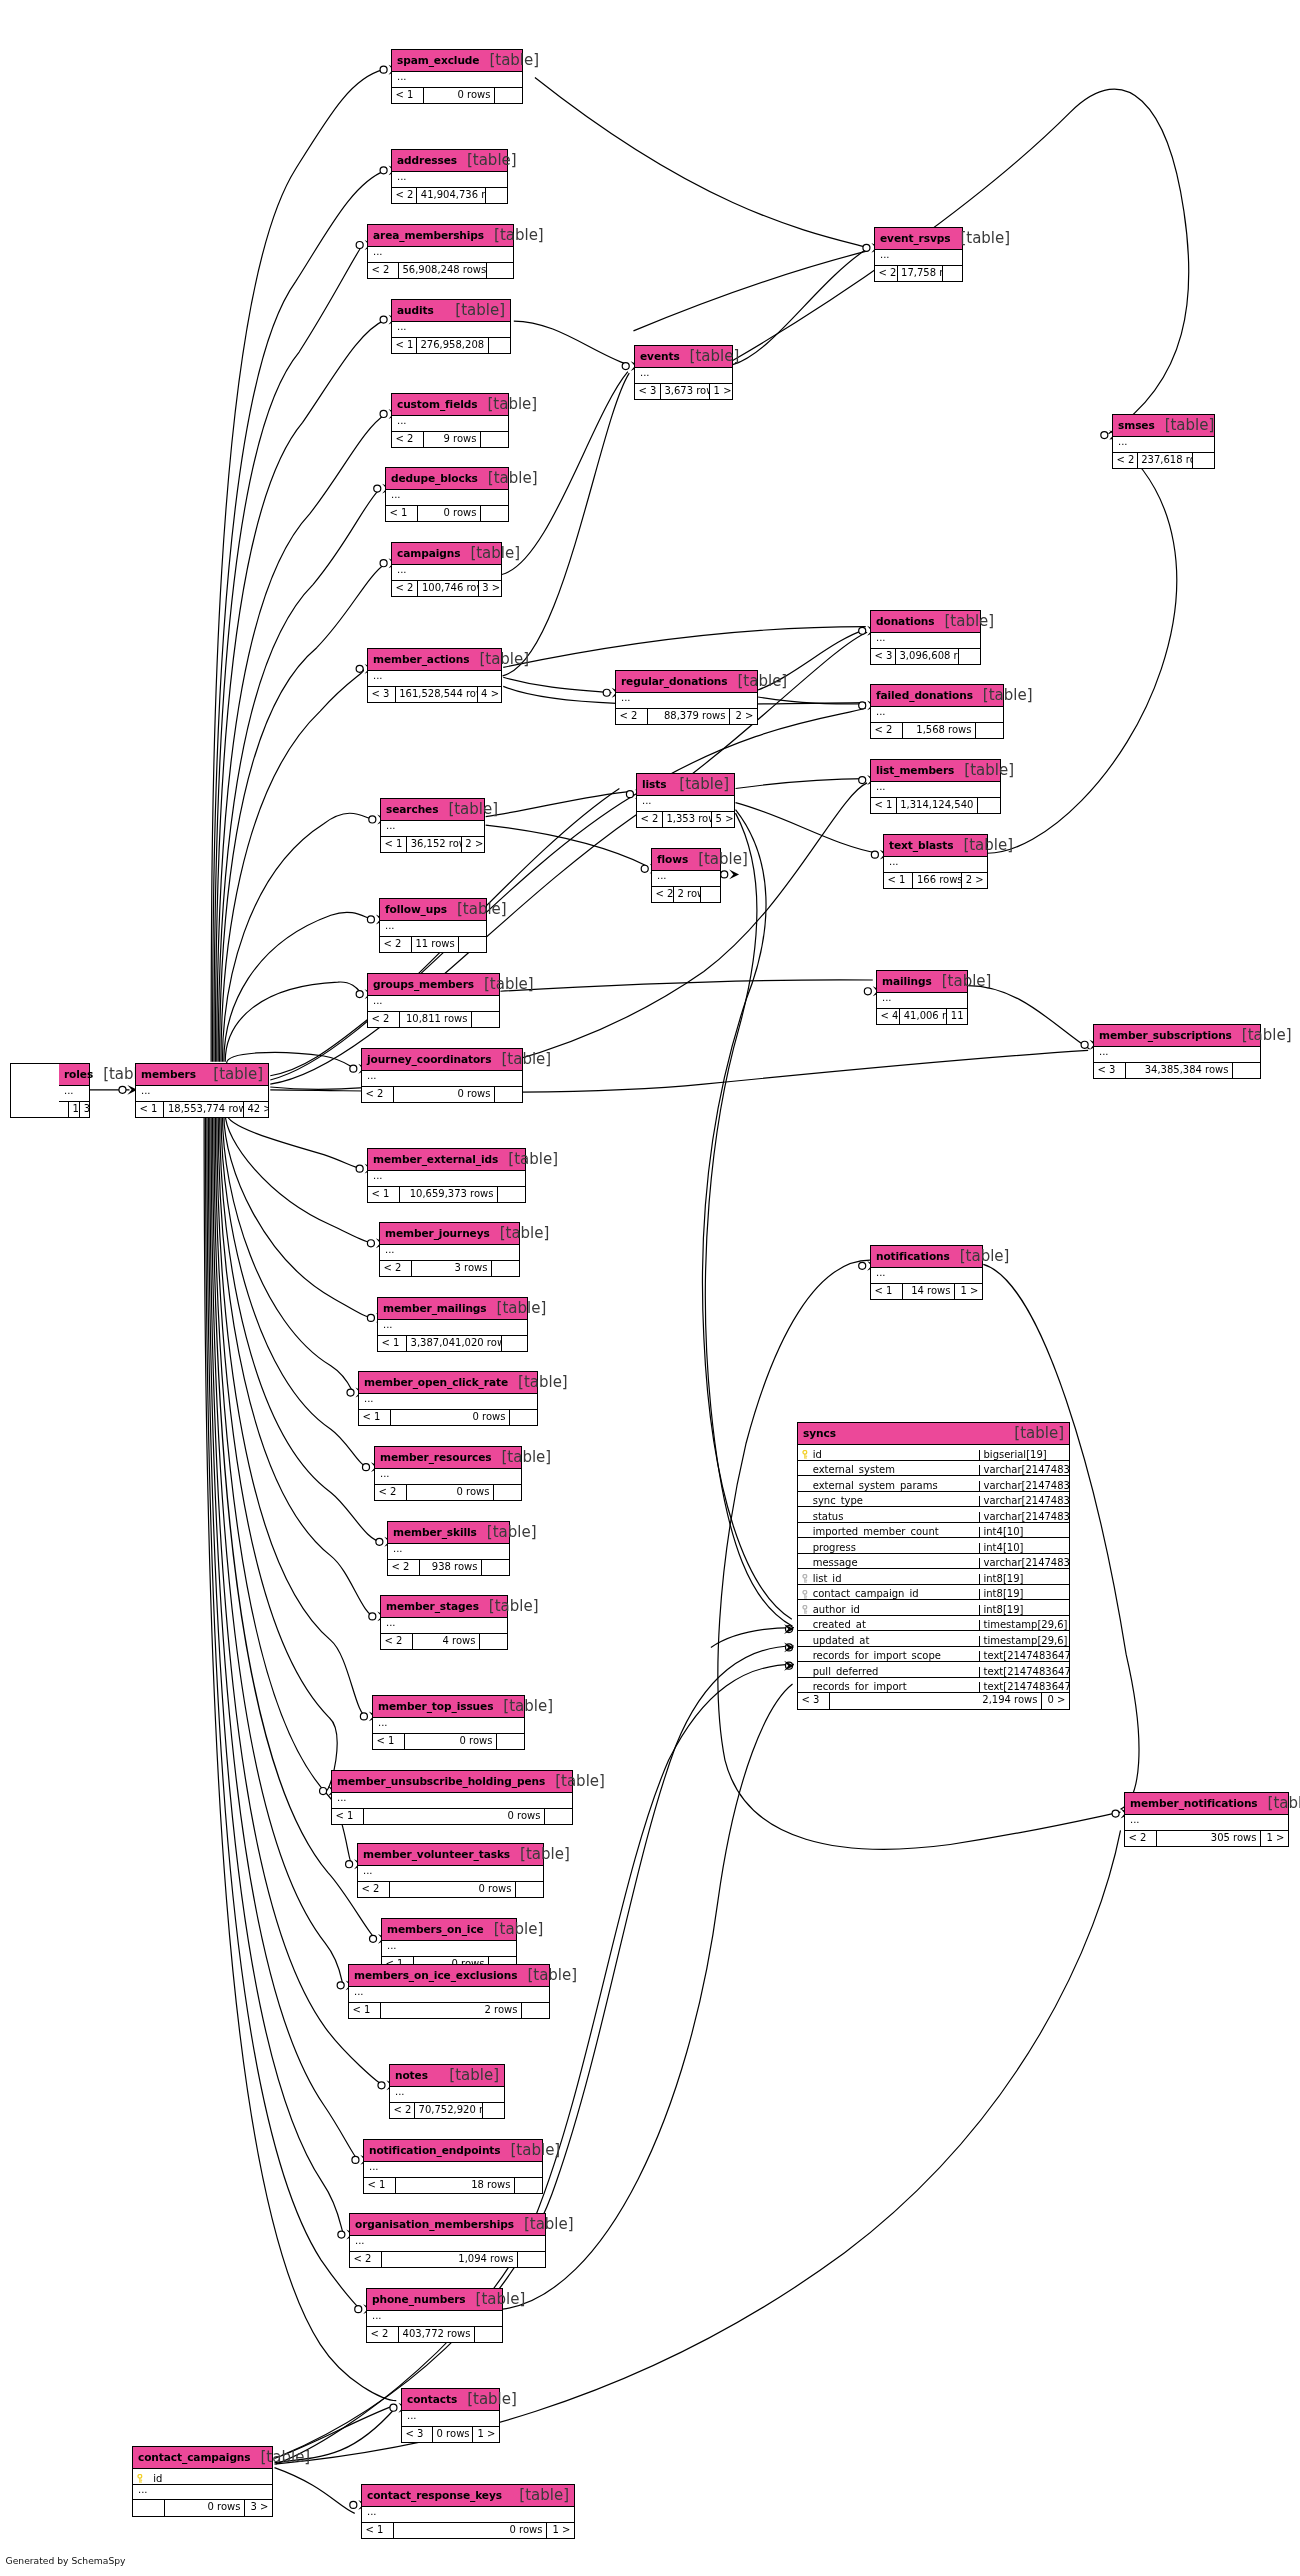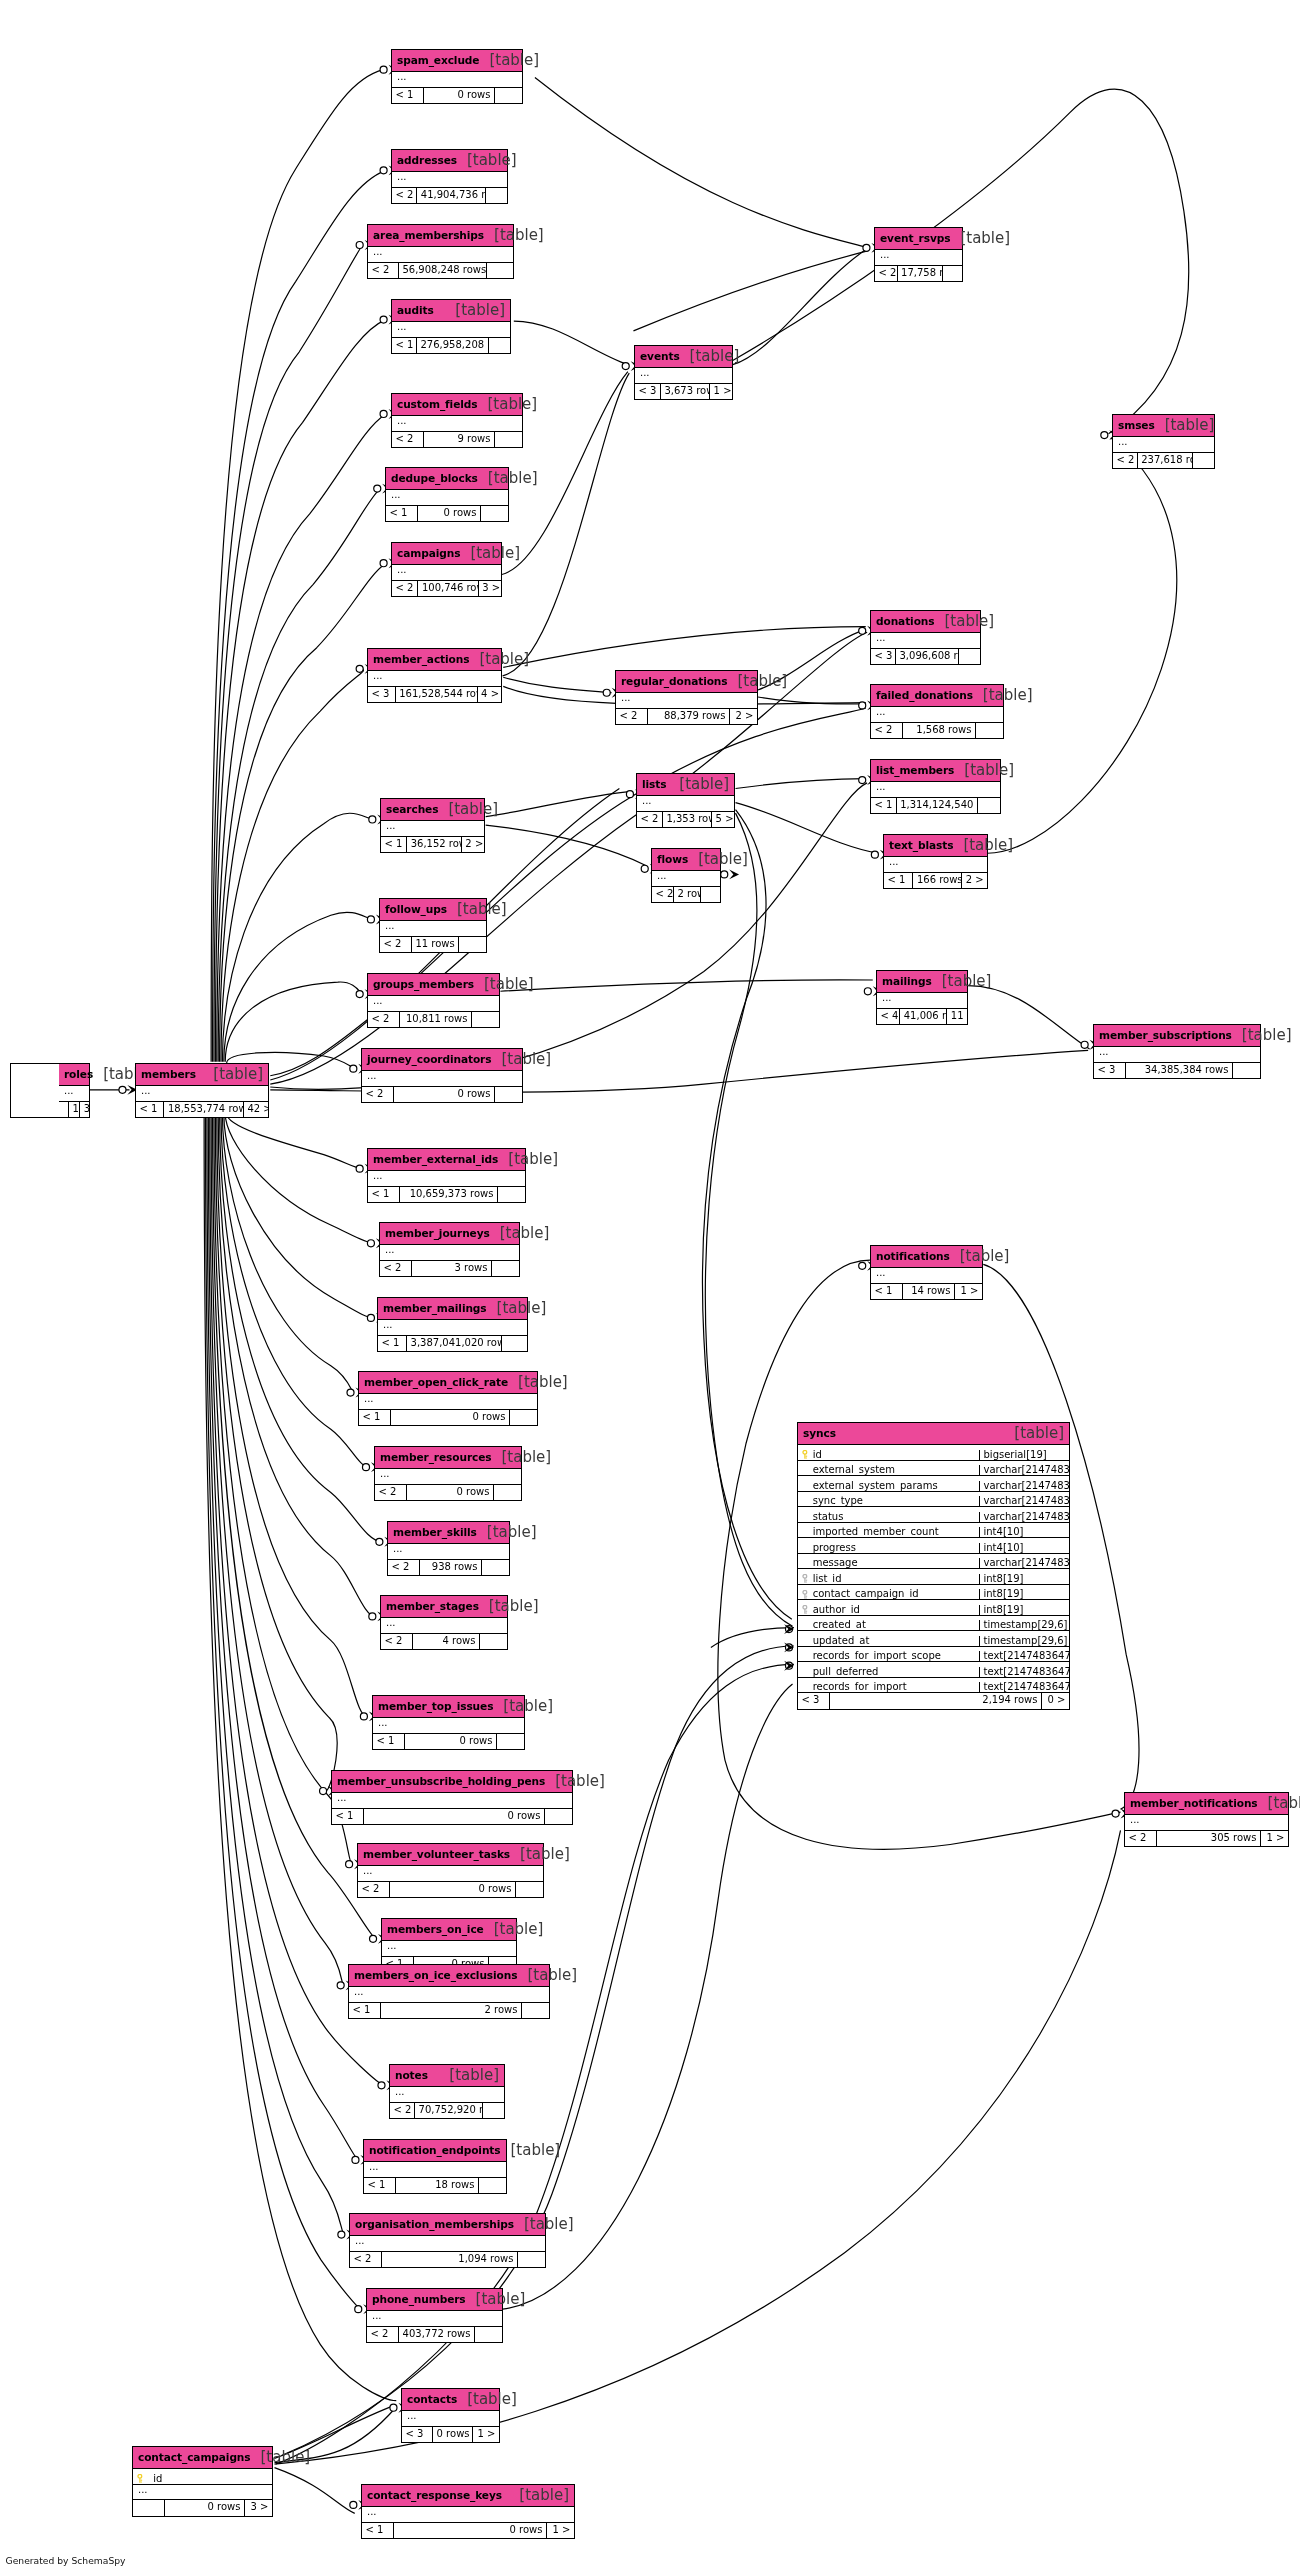--- a/index.html
+++ b/index.html
@@ -356,21 +356,21 @@
           <span class="tname">audits</span>
           <span class="ttype">[table]</span>
         </div>
         <div class="ellipsis-row">...</div>
         <div class="footer-row">
           <div class="fcell fc-left" style="width:32px">&lt; 1</div>
           <div class="fcell fc-mid">276,958,208 rows</div>
           <div class="fcell fc-right" style="width:27px"></div>
         </div>
       </div>
-      <div class="node" style="left: 391px; top: 393px; width: 132px;">
+      <div class="node" style="left: 391px; top: 393px; width: 118px;">
         <div class="title-row">
           <span class="tname">custom_fields</span>
           <span class="ttype">[table]</span>
         </div>
         <div class="ellipsis-row">...</div>
         <div class="footer-row">
           <div class="fcell fc-left" style="width:32px">&lt; 2</div>
           <div class="fcell fc-mid">9 rows</div>
           <div class="fcell fc-right" style="width:27px"></div>
         </div>
@@ -608,21 +608,21 @@
           <span class="tname">notes</span>
           <span class="ttype">[table]</span>
         </div>
         <div class="ellipsis-row">...</div>
         <div class="footer-row">
           <div class="fcell fc-left" style="width:32px">&lt; 2</div>
           <div class="fcell fc-mid">70,752,920 rows</div>
           <div class="fcell fc-right" style="width:27px"></div>
         </div>
       </div>
-      <div class="node" style="left: 363px; top: 2139px; width: 144px;">
+      <div class="node" style="left: 363px; top: 2139px; width: 180px;">
         <div class="title-row">
           <span class="tname">notification_endpoints</span>
           <span class="ttype">[table]</span>
         </div>
         <div class="ellipsis-row">...</div>
         <div class="footer-row">
           <div class="fcell fc-left" style="width:32px">&lt; 1</div>
           <div class="fcell fc-mid">18 rows</div>
           <div class="fcell fc-right" style="width:27px"></div>
         </div>

